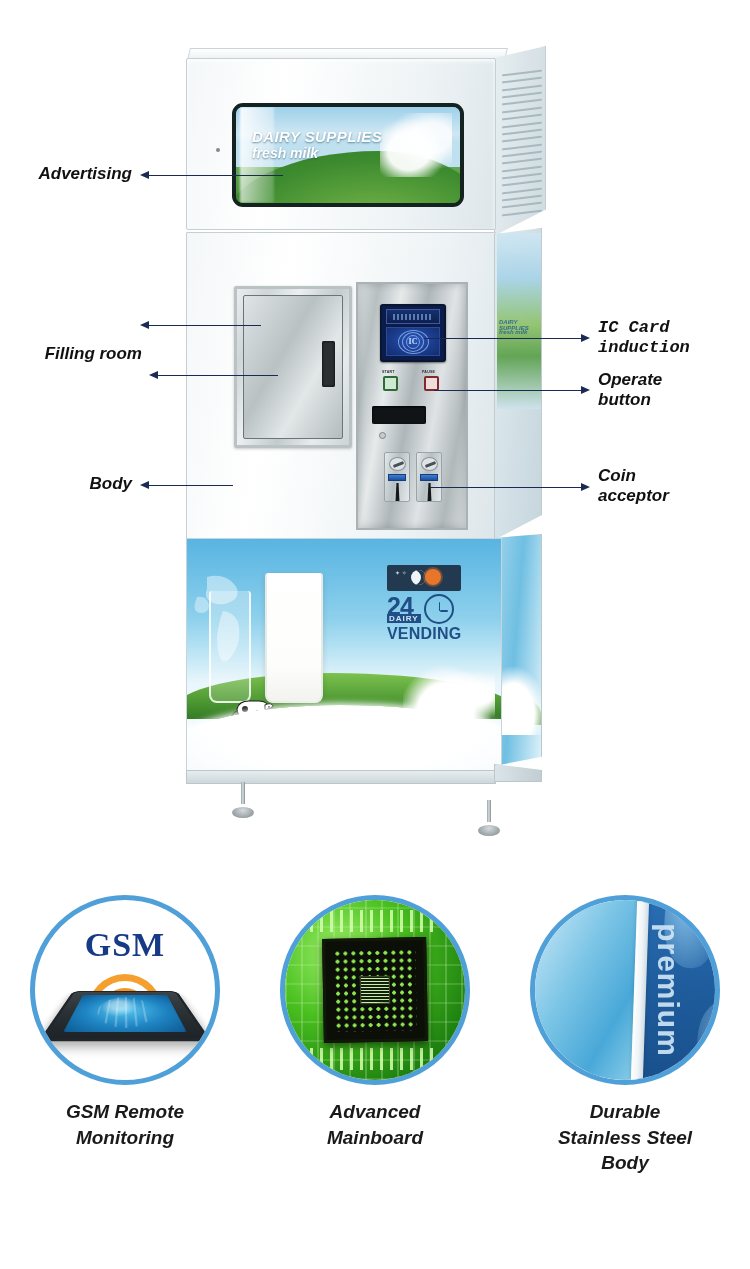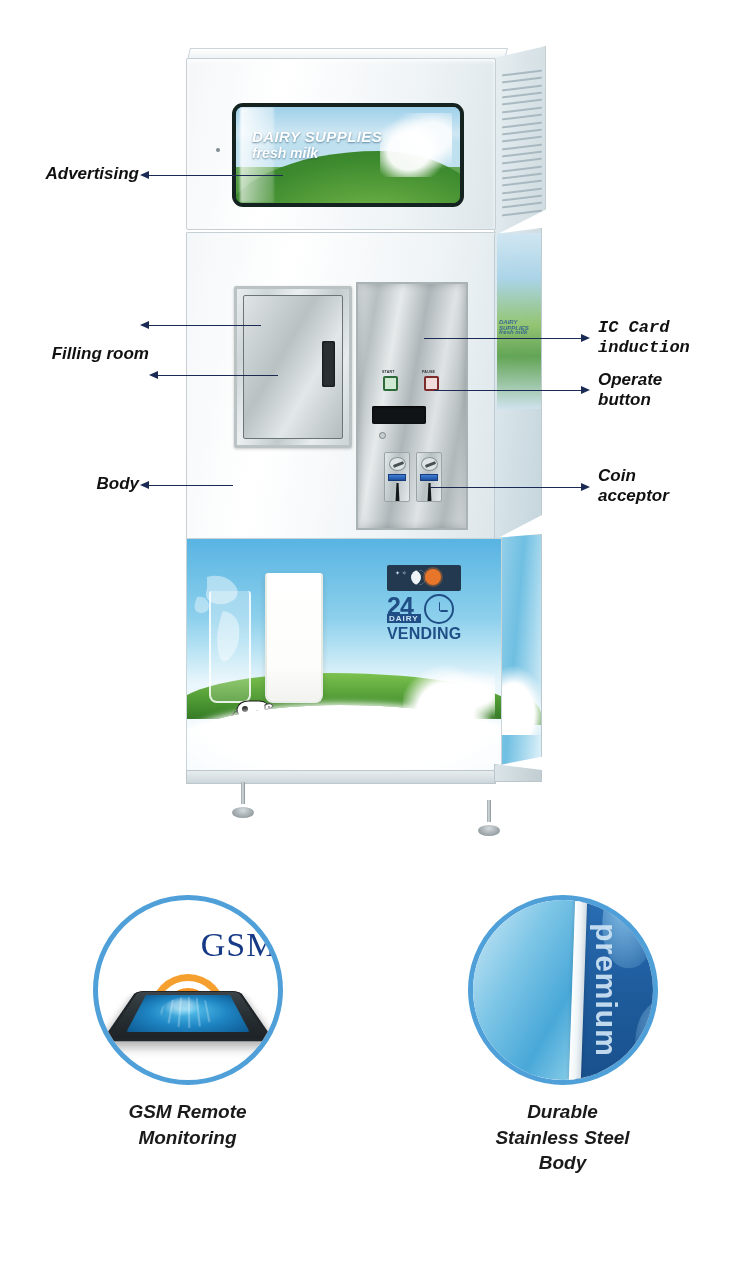--- a/index.html
+++ b/index.html
@@ -16,21 +16,21 @@
   
   .callout {
     position: absolute;
     font-weight: bold;
     font-style: italic;
     font-size: 17px;
     line-height: 1.18;
     color: #111111;
     white-space: pre-line;
   }
-  .callout.left  { text-align: right; margin-left: 7px; }
+  .callout.left  { text-align: right; }
   .callout.right { text-align: left; }
 
   
   .leader {
     position: absolute;
     height: 1.4px;
     background: #1b2a55;
   }
   .arrow-head {
     position: absolute;
@@ -387,22 +387,22 @@
     position: relative; overflow: hidden; background: #ffffff;
   }
   .feature .caption {
     margin-top: 14px; text-align: center;
     font-weight: bold; font-style: italic; font-size: 19px; line-height: 1.35;
     color: #1a1a1a; white-space: pre-line;
   }
 
   
   #gsm-circle .gsm-word {
-    position: absolute; left: 0; right: 0; top: 26px; text-align: right;
-    font-family: "Liberation Serif", serif; font-weight: normal; font-size: 34px;
+    position: absolute; left: 0; right: 0; top: 26px; text-align: center;
+    font-family: "Liberation Serif", serif; font-weight: bold; font-size: 34px;
     color: #173a86; letter-spacing: 1px;
   }
   #gsm-circle .wifi {
     position: absolute; left: 50%; top: 74px; transform: translateX(-50%);
     width: 86px; height: 50px;
   }
   .wifi span {
     position: absolute; left: 50%; transform: translateX(-50%);
     border: 7px solid #f59c2a; border-bottom: none;
     border-radius: 100px 100px 0 0;
@@ -563,20 +563,33 @@
       <div class="t2">fresh milk</div>
     </div>
   </div>
 
   <div id="filling-door">
     <div class="inner-frame"></div>
     <div id="door-handle"></div>
   </div>
 
   <div id="fascia">
+    <div id="lcd-unit">
+      <div id="lcd-strip">
+        <div class="seg"></div>
+      </div>
+      <div id="ic-panel">
+        <div class="ic-mark">
+          <span class="ring r1"></span>
+          <span class="ring r2"></span>
+          <span class="ring r3"></span>
+          <span class="ic-text">IC</span>
+        </div>
+      </div>
+    </div>
 
     <div class="btn-cap" id="cap-start">START</div>
     <div class="btn-cap" id="cap-pause">PAUSE</div>
     <div class="op-btn" id="btn-start"></div>
     <div class="op-btn" id="btn-pause"></div>
 
     <div id="note-slot"></div>
     <div id="fascia-lock"></div>
 
     <div class="coin-mech" id="coin-1">
@@ -694,20 +707,34 @@
       </div>
       <div class="globe"></div>
       <div class="tablet">
         <div class="screen"></div>
       </div>
     </div>
     <div class="caption">GSM Remote
 Monitoring</div>
   </div>
 
+  <div class="feature">
+    <div class="circle" id="mainboard-circle">
+      <div class="pcb"></div>
+      <div class="traces"></div>
+      <div class="pins-t"></div>
+      <div class="pins-b"></div>
+      <div class="chip">
+        <div class="balls"></div>
+        <div class="die"></div>
+      </div>
+    </div>
+    <div class="caption">Advanced
+Mainboard</div>
+  </div>
 
   <div class="feature">
     <div class="circle" id="stainless-circle">
       <div class="panel-left"></div>
       <div class="panel-right">
         <div class="drop"></div>
         <div class="drop2"></div>
       </div>
       <div class="edge"></div>
       <div class="premium">premium</div>

